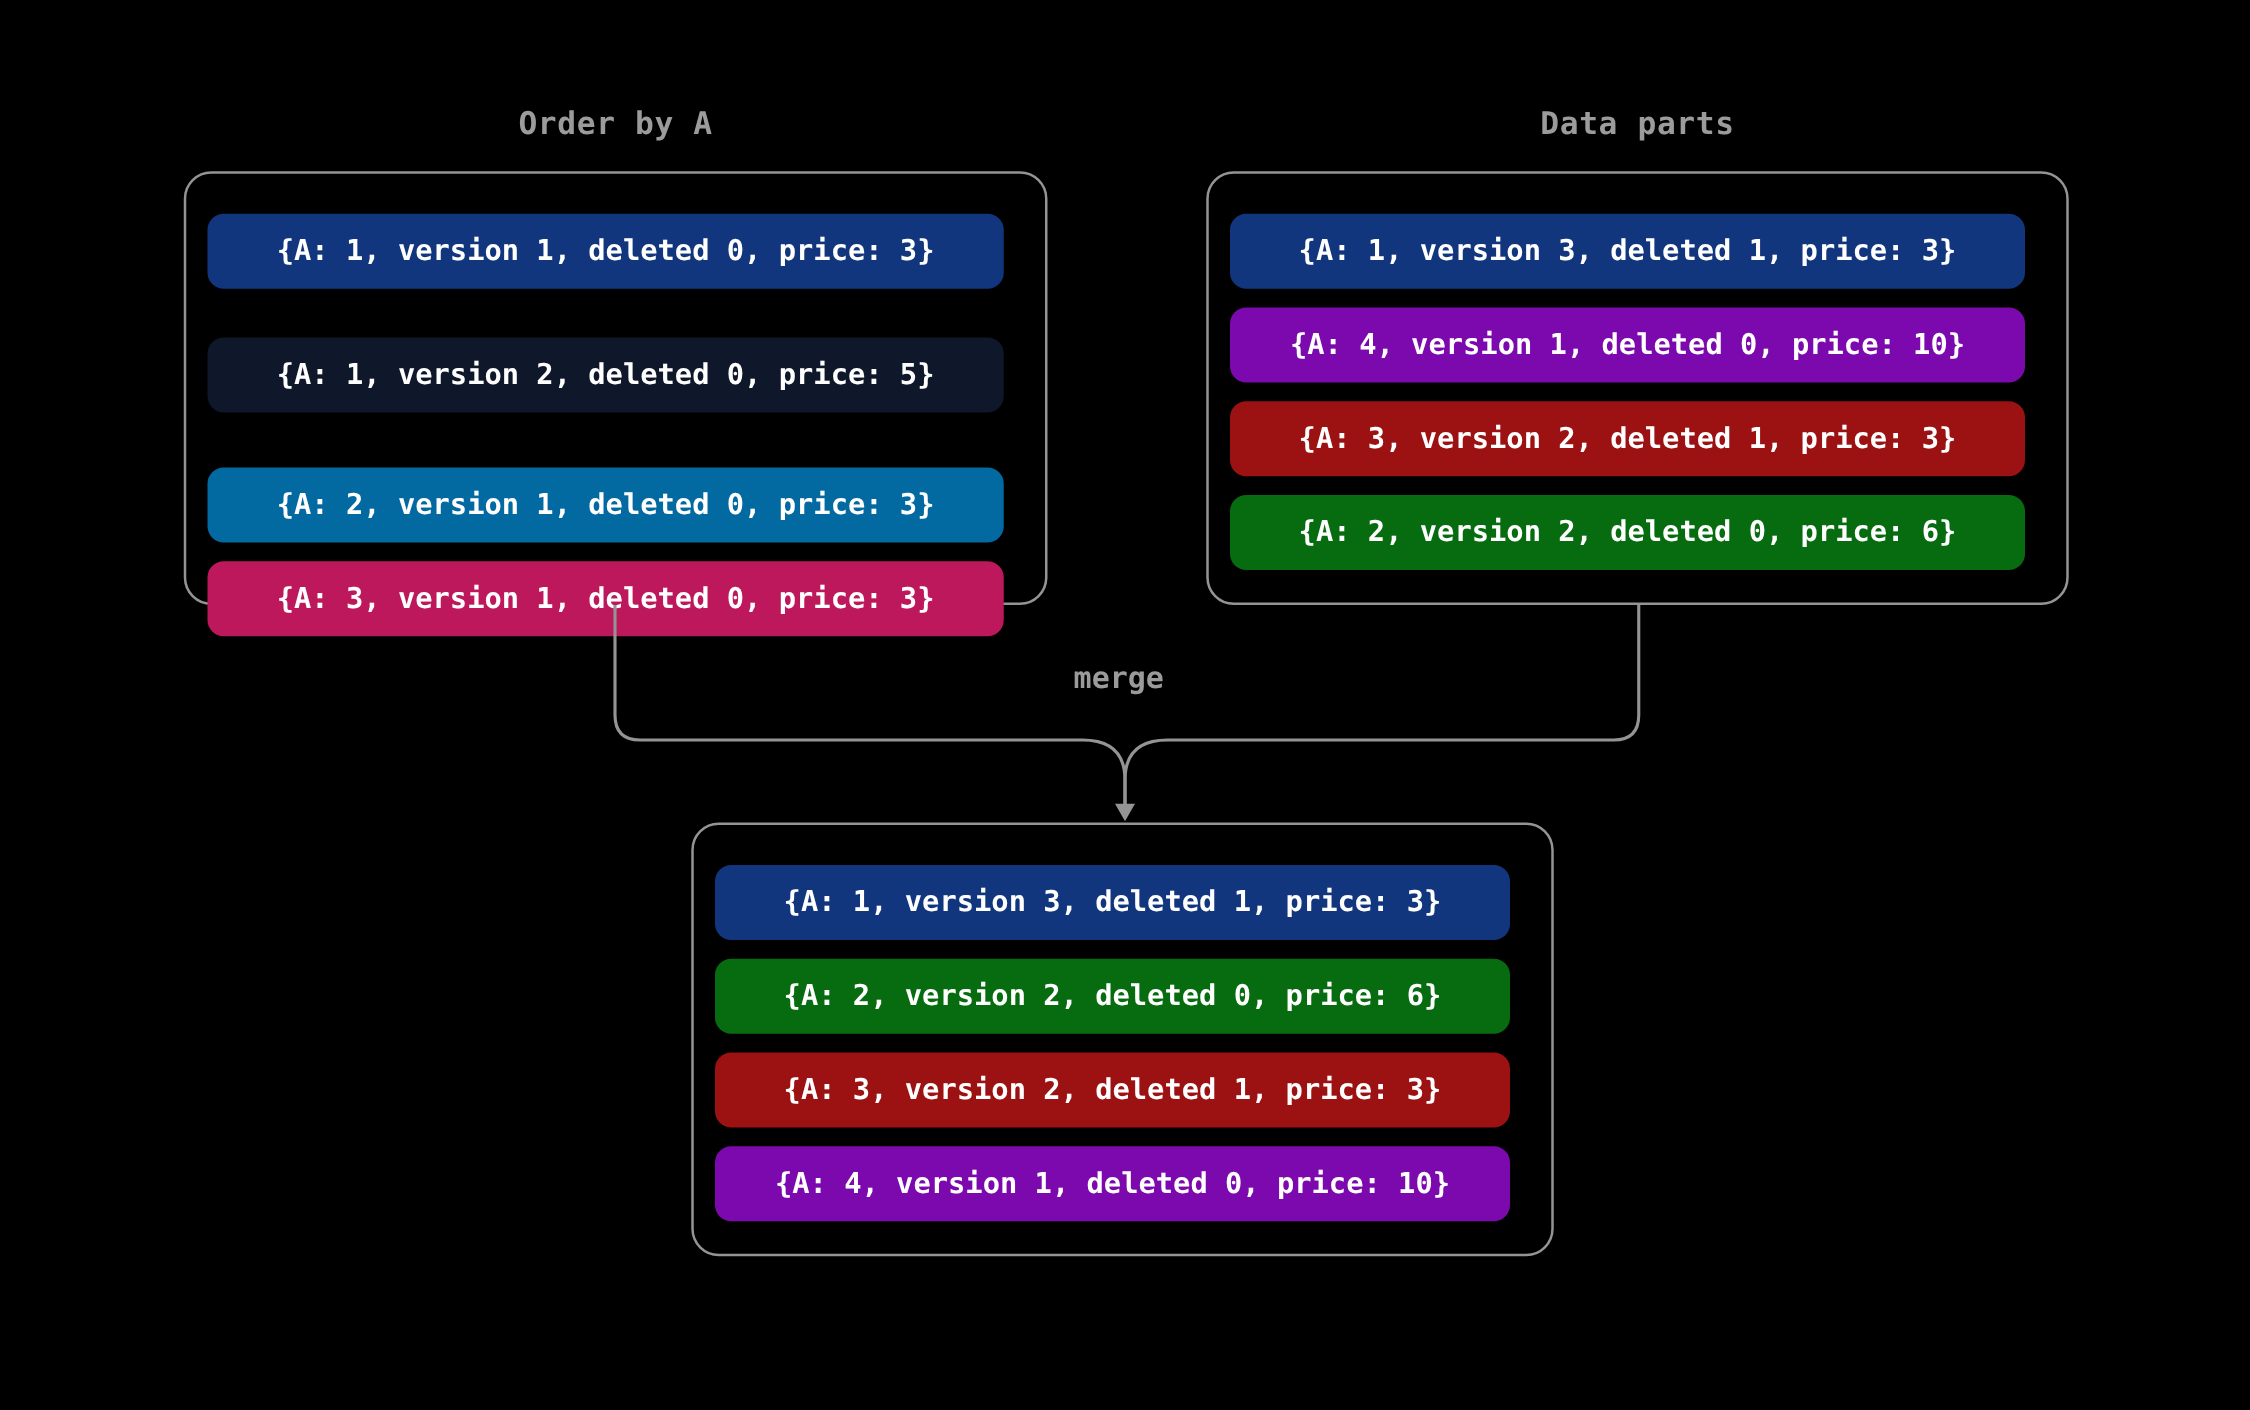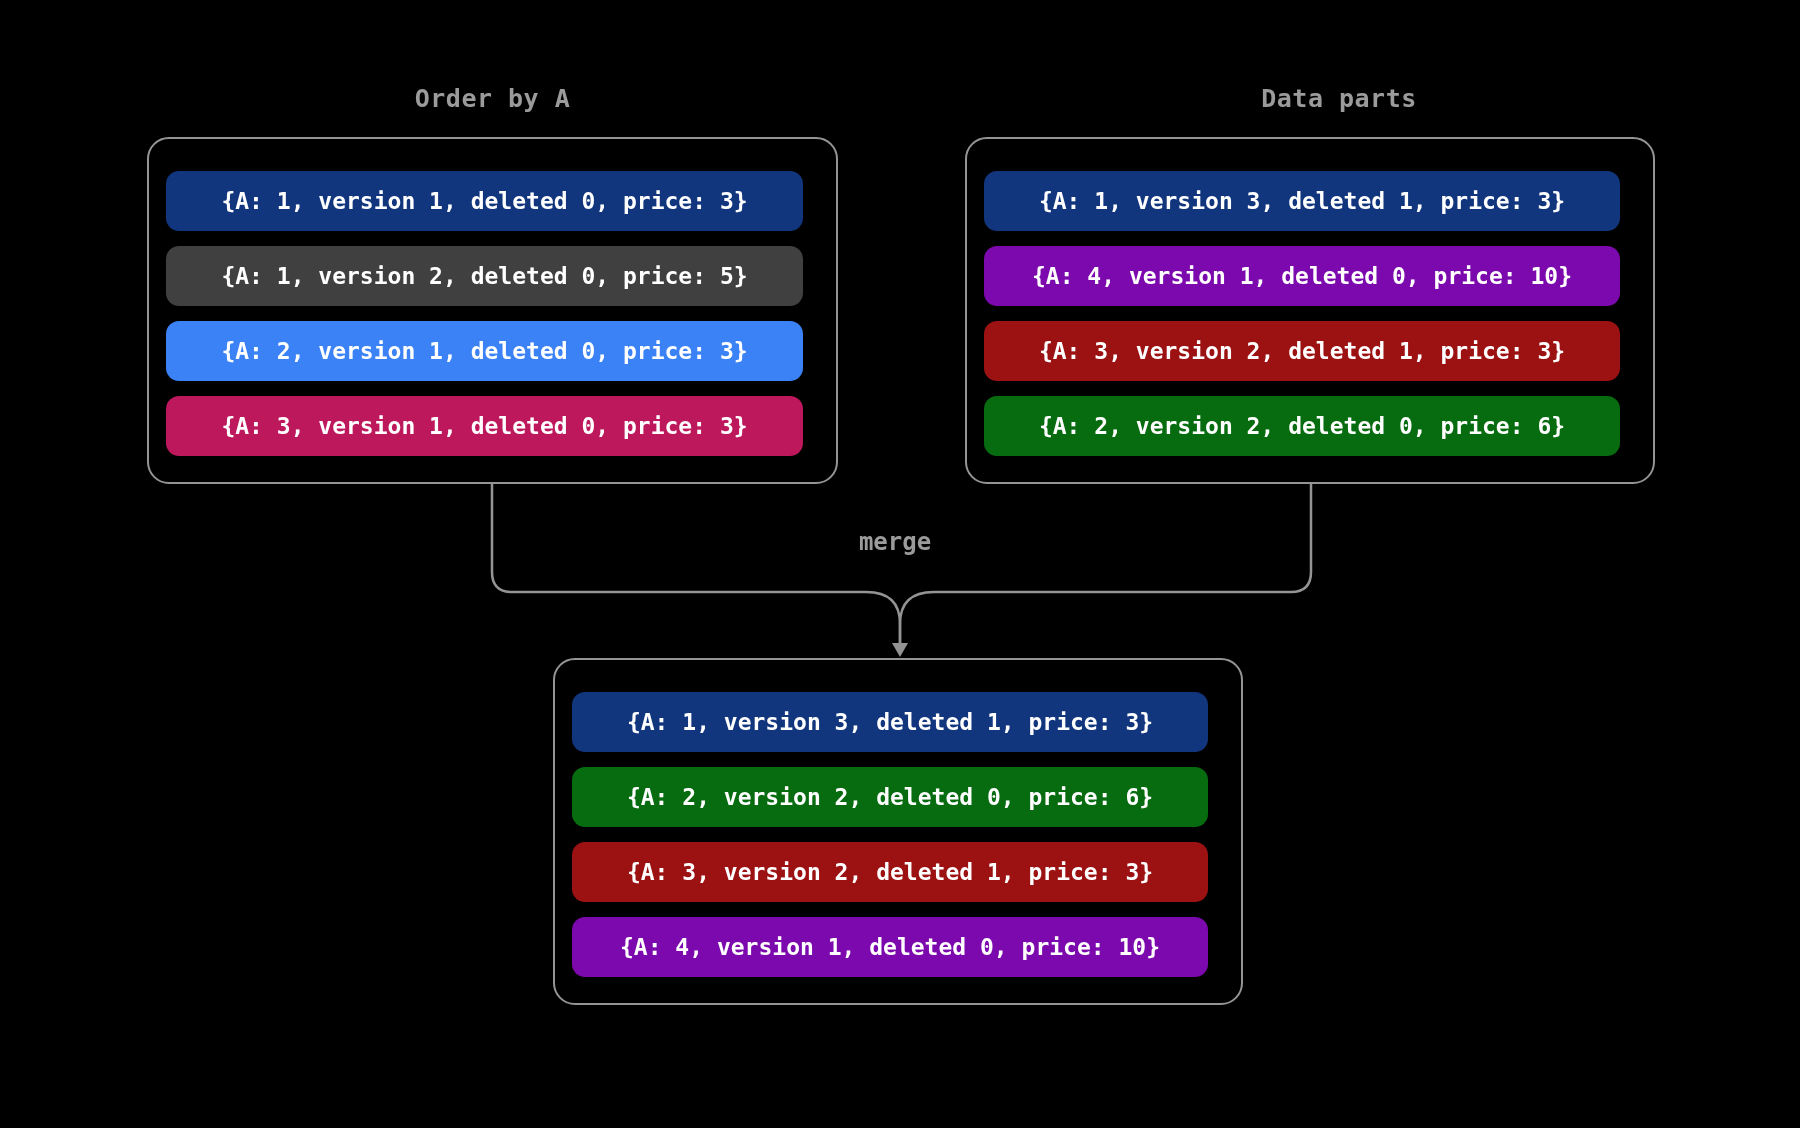--- a/index.html
+++ b/index.html
@@ -8,21 +8,21 @@
   html,body{margin:0;padding:0;background:var(--bg);}
   #stage{
     position:relative;width:1800px;height:1128px;background:var(--bg);
     font-family:"DejaVu Sans Mono","Liberation Mono",monospace;overflow:hidden;
   }
   .diagram-title{
     position:absolute;top:84px;text-align:center;
     color:var(--title);font-size:25px;font-weight:bold;letter-spacing:0.5px;
   }
   #title-left{left:147px;width:691px;text-align:center;}
-  #title-right{left:994px;width:690px;}
+  #title-right{left:965px;width:690px;}
   .group-box{
     position:absolute;box-sizing:border-box;
     width:691px;height:347px;
     border:2.5px solid var(--line);border-radius:22px;
     padding:32px 33px 28px 17px;
     display:flex;flex-direction:column;gap:15px;align-items:stretch;
     background:transparent;
   }
   #box-order{left:147px;top:137px;}
   #box-parts{left:965px;top:137px;width:690px;}
@@ -44,22 +44,22 @@
 <body>
 
 <div id="stage">
 
   <div id="title-left" class="diagram-title">Order by A</div>
 
   <div id="title-right" class="diagram-title">Data parts</div>
 
   <div id="box-order" class="group-box">
       <div class="row" style="background: rgb(18, 54, 125);">{A: 1, version 1, deleted 0, price: 3}</div>
-      <div class="row" style="background: #404040;">{A: 1, version 2, deleted 0, price: 5}</div>
-      <div class="row" style="background: #3b82f6;">{A: 2, version 1, deleted 0, price: 3}</div>
+      <div class="row" style="background: #0f172a; margin-top: 24px;">{A: 1, version 2, deleted 0, price: 5}</div>
+      <div class="row" style="background: #0369a1; margin-top: 29px;">{A: 2, version 1, deleted 0, price: 3}</div>
       <div class="row" style="background: #be185d;">{A: 3, version 1, deleted 0, price: 3}</div>
     </div>
 
   <div id="box-parts" class="group-box">
       <div class="row" style="background: rgb(18, 54, 125);">{A: 1, version 3, deleted 1, price: 3}</div>
       <div class="row" style="background: rgb(124, 9, 173);">{A: 4, version 1, deleted 0, price: 10}</div>
       <div class="row" style="background: rgb(156, 17, 17);">{A: 3, version 2, deleted 1, price: 3}</div>
       <div class="row" style="background: rgb(7, 108, 16);">{A: 2, version 2, deleted 0, price: 6}</div>
     </div>
 

